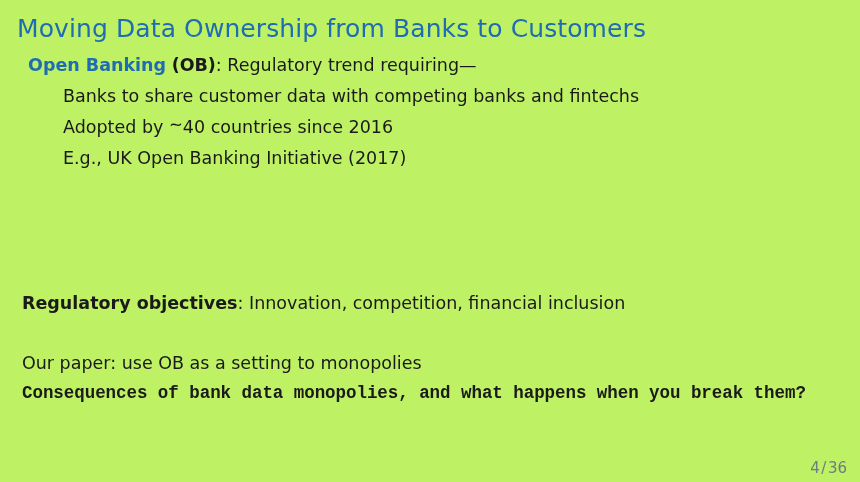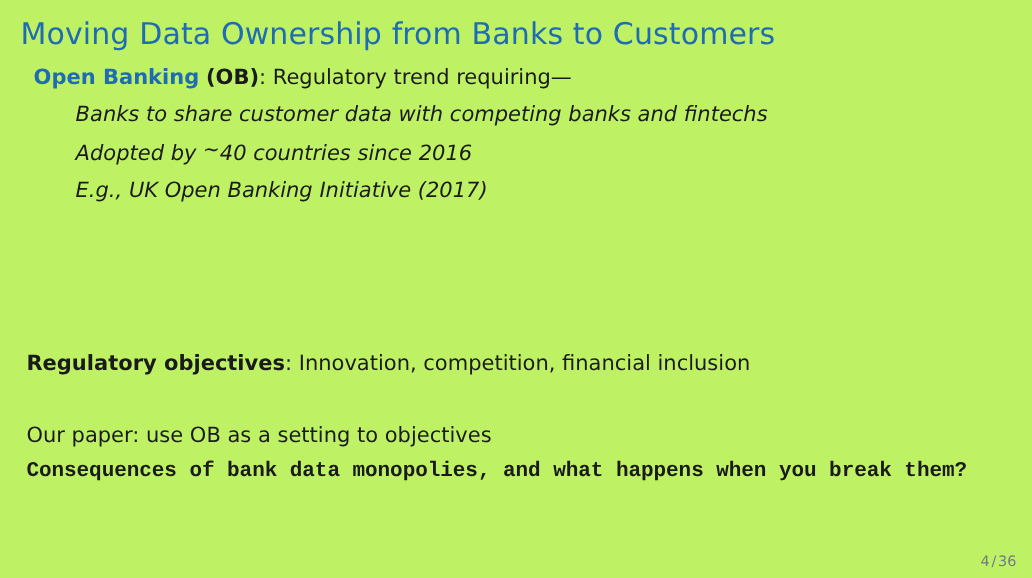--- a/index.html
+++ b/index.html
@@ -47,21 +47,20 @@
     font-weight: 400;
   }
 
   .lvl1 {
     margin-left: 27px;
     margin-bottom: 10px;
   }
   .lvl2 {
     margin-left: 62px;
     margin-bottom: 10px;
-    font-style: italic;
   }
   .lvl2.last { margin-bottom: 0; }
 
   .kw-blue {
     color: #1f6cb4;
     font-weight: 700;
   }
   .kw-black {
     color: #1a1a1a;
     font-weight: 700;
@@ -85,21 +84,21 @@
   }
   .para-objectives { top: 293px; text-align: right; }
   .para-ourpaper   { top: 353px; }
   .para-question   { top: 383px; font-weight: 700; letter-spacing: -0.05px; font-family: Liberation Mono, monospace; }
 
   
   .page-number {
     position: absolute;
     right: 13px;
     bottom: 8px;
-    font-size: 12px;
+    font-size: 15px;
     line-height: 12px;
     color: #6e7a86;
     white-space: nowrap;
   }
   .page-number .sep { padding: 0 1.5px; }
 </style>
 </head>
 <body>
 
 <div class="slide">
@@ -125,21 +124,21 @@
     </div>
 
 
 
   </div>
 
   <div class="para para-objectives">
     <span class="kw-black">Regulatory objectives</span><span>: Innovation, competition, financial inclusion</span>
   </div>
 
-  <div class="para para-ourpaper">Our paper: use OB as a setting to objectives</div>
+  <div class="para para-ourpaper">Our paper: use OB as a setting to monopolies</div>
 
   <div class="para para-question">Consequences of bank data monopolies, and what happens when you break them?</div>
 
   <div class="page-number">
     <span>4</span><span class="sep">/</span><span>36</span>
   </div>
 
 </div>
 
 </body></html>

